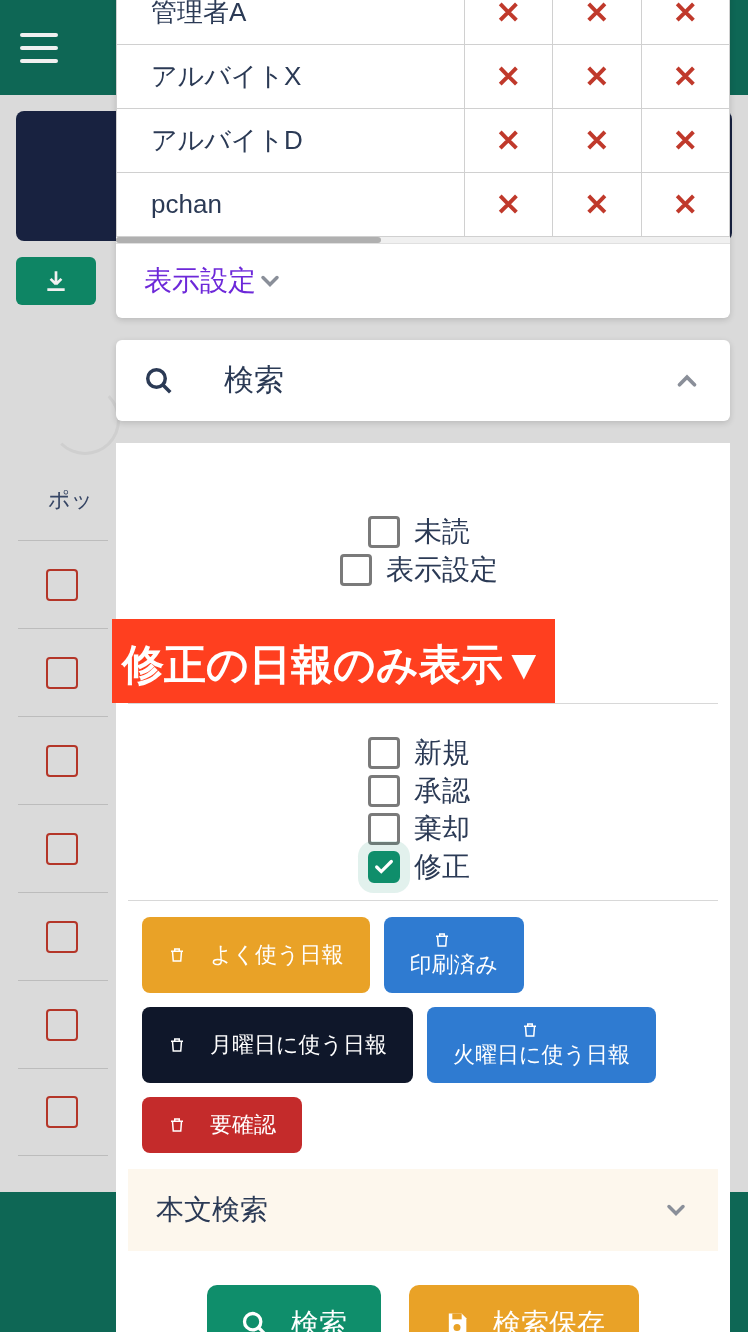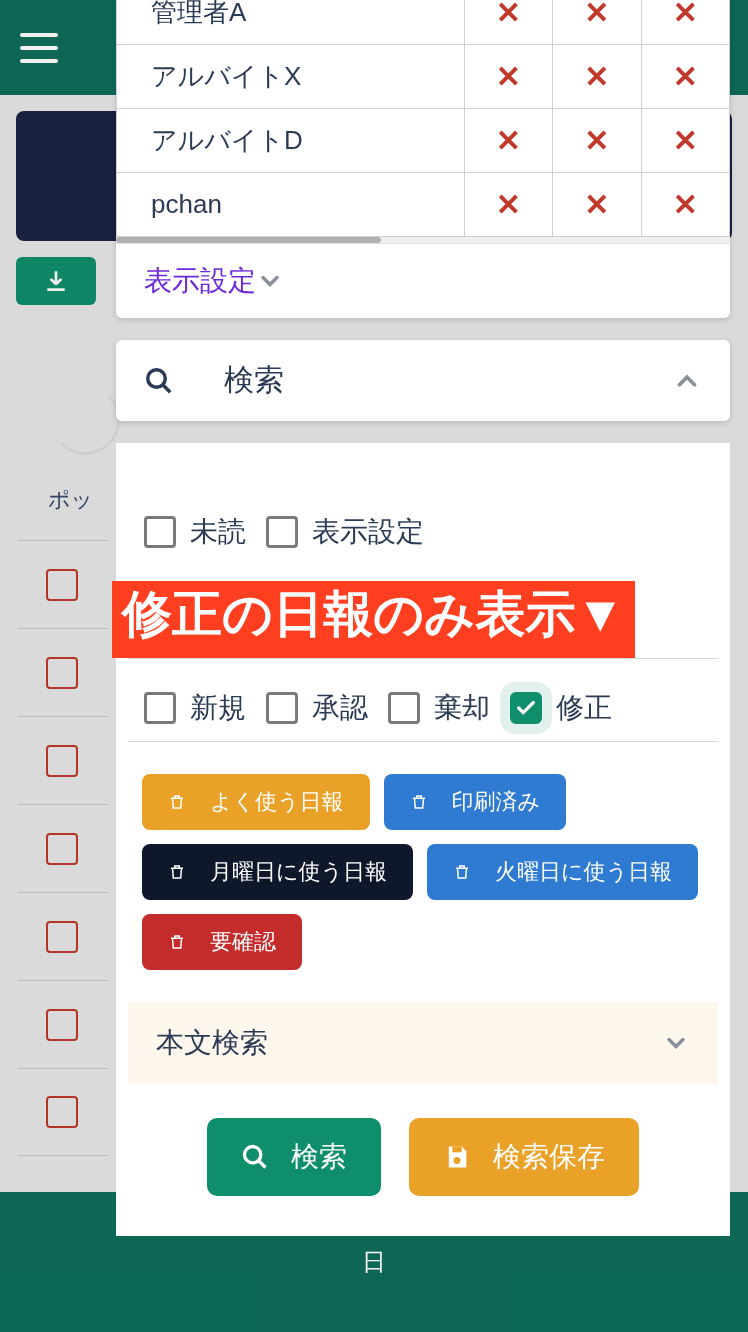--- a/index.html
+++ b/index.html
@@ -176,22 +176,22 @@
   flex: 1;
   border: none;
   font-size: 28px;
   color: #2b3a55;
   outline: none;
 }
 .text-search-row input::placeholder { color: #9aa0ac; }
 
 .check-row {
   display: flex; align-items: center; flex-wrap: wrap;
-  padding: 30px 28px;
-  gap: 12px;
+  padding: 30px 22px;
+  flex-direction: column;
 }
 .chk {
   display: flex; align-items: center;
   margin-right: 8px;
 }
 .chk-box {
   width: 32px; height: 32px;
   border: 3px solid #7a7a7a;
   border-radius: 4px;
   margin-right: 14px;
@@ -204,47 +204,47 @@
   box-shadow: 0 0 0 10px rgba(15,142,107,0.12);
 }
 .chk-label {
   font-size: 28px;
   color: #2b3a55;
 }
 
 .banner {
   background: #ff3f1f;
   color: #fff;
-  font-size: 50px;
+  font-size: 42px;
   font-weight: 700;
-  padding: 0 10px 10px 10px;
+  padding: 18px 10px 10px 10px;
   display: flex; align-items: center;
   width: fit-content;
   margin-left: -4px;
 }
 
 .divider { height: 1px; background: #d8d8d8; margin: 0 12px; }
 
 .tag-row {
   display: flex; flex-wrap: wrap;
-  padding: 32px 14px;
+  padding: 16px 14px;
   gap: 14px;
   border-top: 1px solid #d8d8d8;
   margin: 0 12px;
 }
 .tag {
   display: flex; align-items: center;
   border-radius: 8px;
   padding: 13px 26px;
   color: #fff;
   font-size: 22px;
 }
 .tag .trash { margin-right: 24px; }
 .tag-orange { background: #e9a227; }
-.tag-blue { background: #2f7bd1; }
+.tag-blue { background: #2f7bd1; flex-direction: column; }
 .tag-purple { background: #0f172a; }
 .tag-red { background: #c42b2b; }
 
 .advanced {
   background: #fdf7ed;
   display: flex; align-items: center; justify-content: space-between;
   padding: 22px 28px;
   font-size: 28px;
   color: #2b3a55;
   margin: 0 12px;

